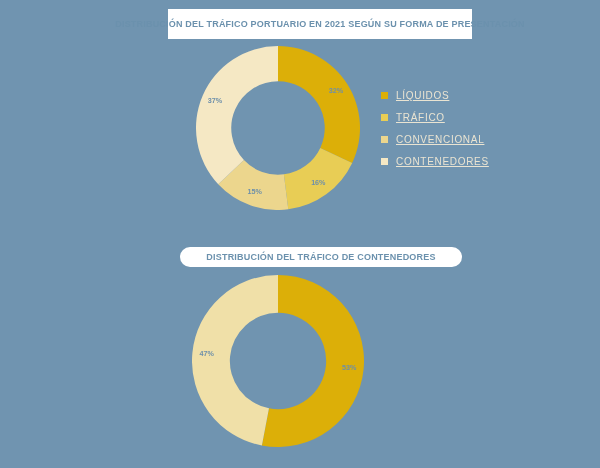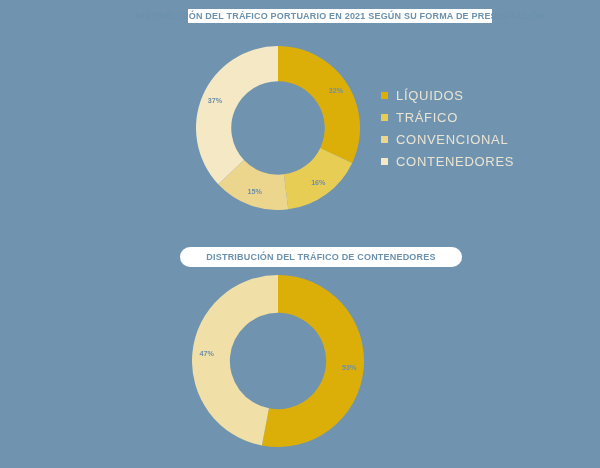--- a/index.html
+++ b/index.html
@@ -29,22 +29,21 @@
     background: #ffffff;
     display: flex;
     align-items: center;
     justify-content: center;
     box-sizing: border-box;
   }
   #title-banner-1 {
     left: 168px;
     top: 9px;
     width: 304px;
-    height: 14px;
-    margin-left: 20px;
+    height: 30px;
   }
   #title-banner-2 {
     left: 180px;
     top: 13px;
     width: 282px;
     height: 20px;
     border-radius: 10px;
   }
   .title-text {
     color: #6b91ad;
@@ -103,25 +102,26 @@
     gap: 8px;
   }
   .legend-swatch {
     width: 7px;
     height: 7px;
     flex: 0 0 auto;
     margin-top: 2px;
   }
   .legend-label {
     color: #eae4d2;
-    font-size: 13px;
+    font-size: 10px;
     font-weight: normal;
     letter-spacing: 0.7px;
     line-height: 11px;
     white-space: pre-line;
+    text-decoration: underline;
   }
 </style>
 </head>
 <body>
 
 <div class="chart-section" id="section-1">
 
   <div class="title-banner" id="title-banner-1">
     <div class="title-text">DISTRIBUCIÓN DEL TRÁFICO PORTUARIO EN 2021 SEGÚN SU FORMA DE PRESENTACIÓN</div>
   </div>

